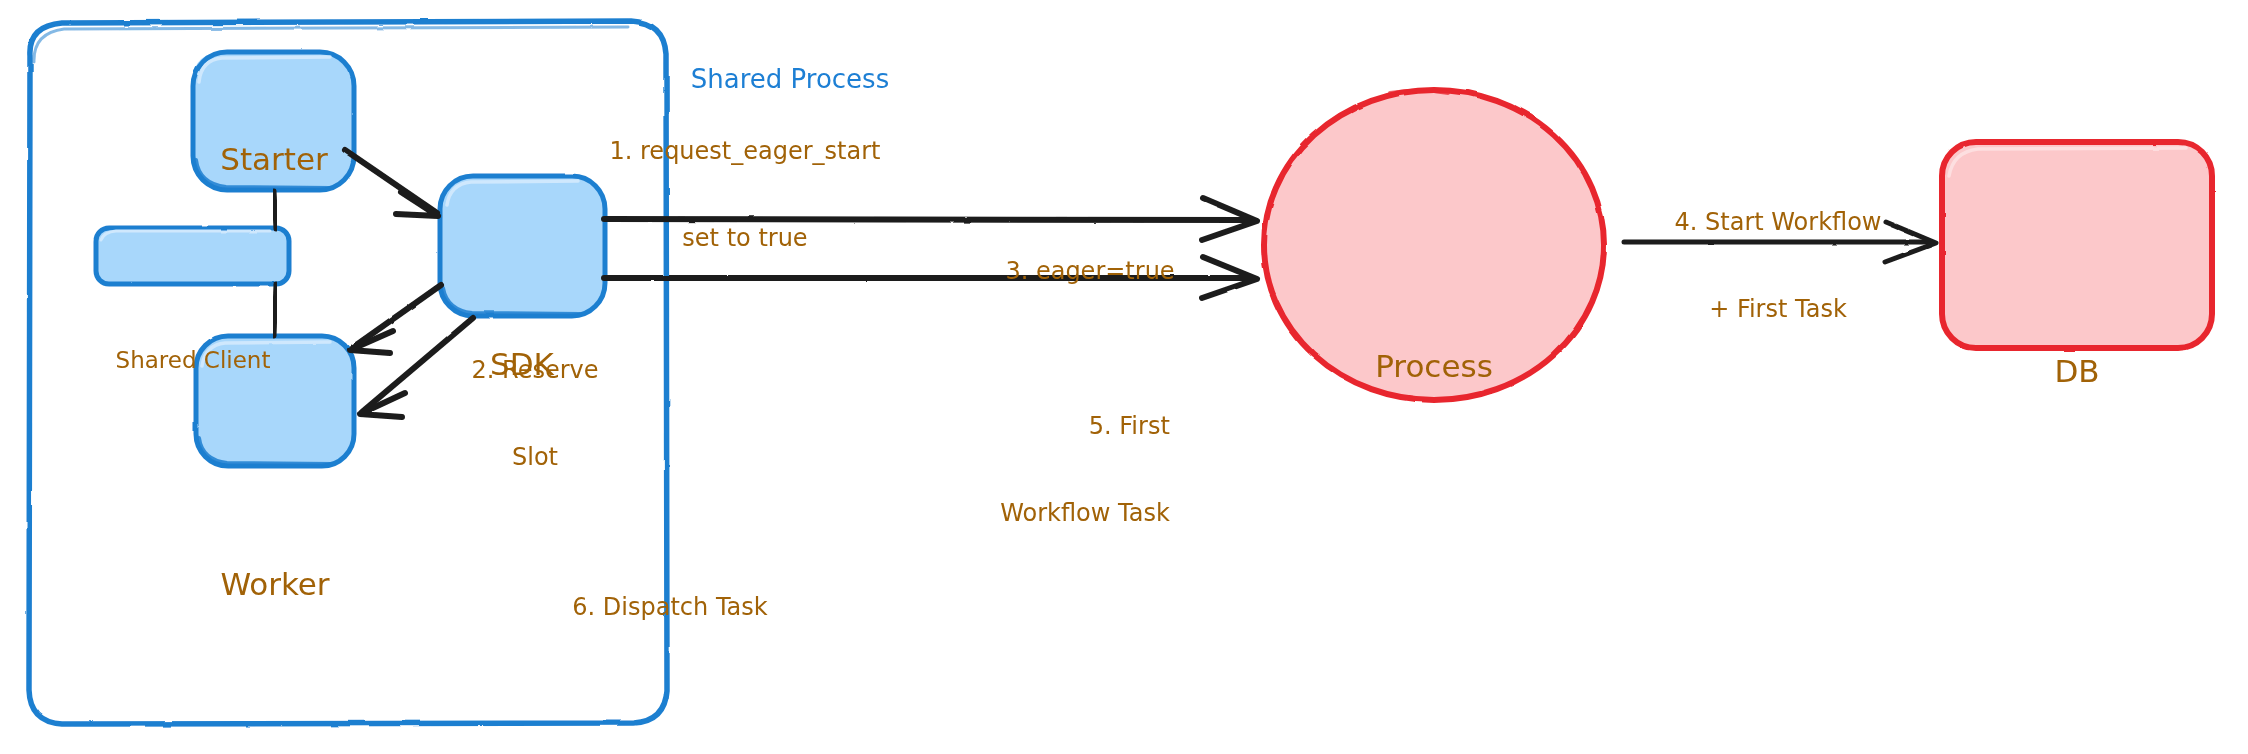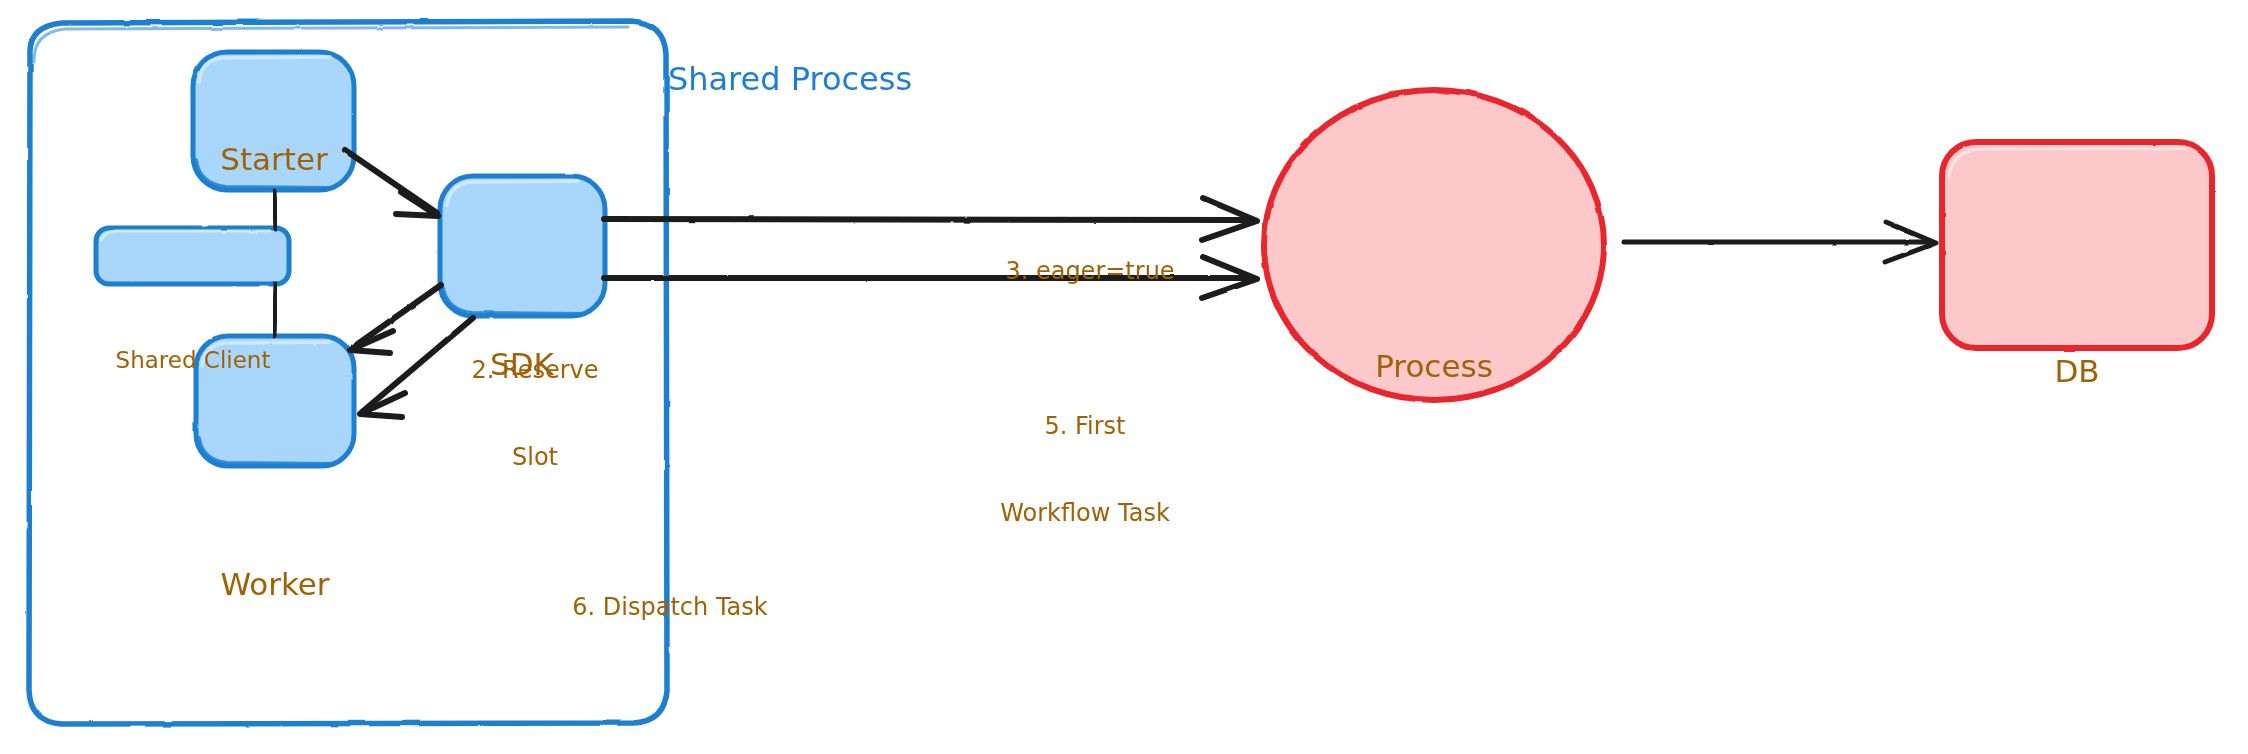--- a/index.html
+++ b/index.html
@@ -36,21 +36,21 @@
   .node-label {
     font-size: 31px;
   }
   .node-label.small {
     font-size: 23px;
   }
   .edge-label {
     font-size: 24px;
   }
   .group-label {
-    font-size: 32px;
+    font-size: 26px;
     color: #1d7fd4;
   }
   .centerbox {
     transform: translate(-50%, -50%);
   }
 </style>
 </head>
 <body>
 
 <div id="stage">
@@ -150,29 +150,37 @@
 
   <div class="node-label centerbox" style="left:275px; top:585px;">Worker</div>
 
   <div class="node-label centerbox" style="left:522px; top:365px;">SDK</div>
 
   <div class="node-label centerbox" style="left:1434px; top:367px;">Process</div>
 
   <div class="node-label centerbox" style="left:2077px; top:372px;">DB</div>
 
 
+  <div class="edge-label centerbox" style="left:745px; top:195px;">
+    <div>1. request_eager_start</div>
+    <div>set to true</div>
+  </div>
 
   <div class="edge-label centerbox" style="left:535px; top:414px;text-align:center;">
     <div>2. Reserve</div>
     <div>Slot</div>
   </div>
 
   <div class="edge-label centerbox" style="left:1090px; top:272px;">3. eager=true</div>
 
+  <div class="edge-label centerbox" style="left:1778px; top:266px;">
+    <div>4. Start Workflow</div>
+    <div>+ First Task</div>
+  </div>
 
-  <div class="edge-label centerbox" style="left:1085px; top:470px;">
+  <div class="edge-label centerbox" style="left:1085px; top:470px;text-align:right;">
     <div>5. First</div>
     <div>Workflow Task</div>
   </div>
 
   <div class="edge-label centerbox" style="left:670px; top:560px;margin-top:48px;">6. Dispatch Task</div>
 
 </div>
 
 </body></html>

